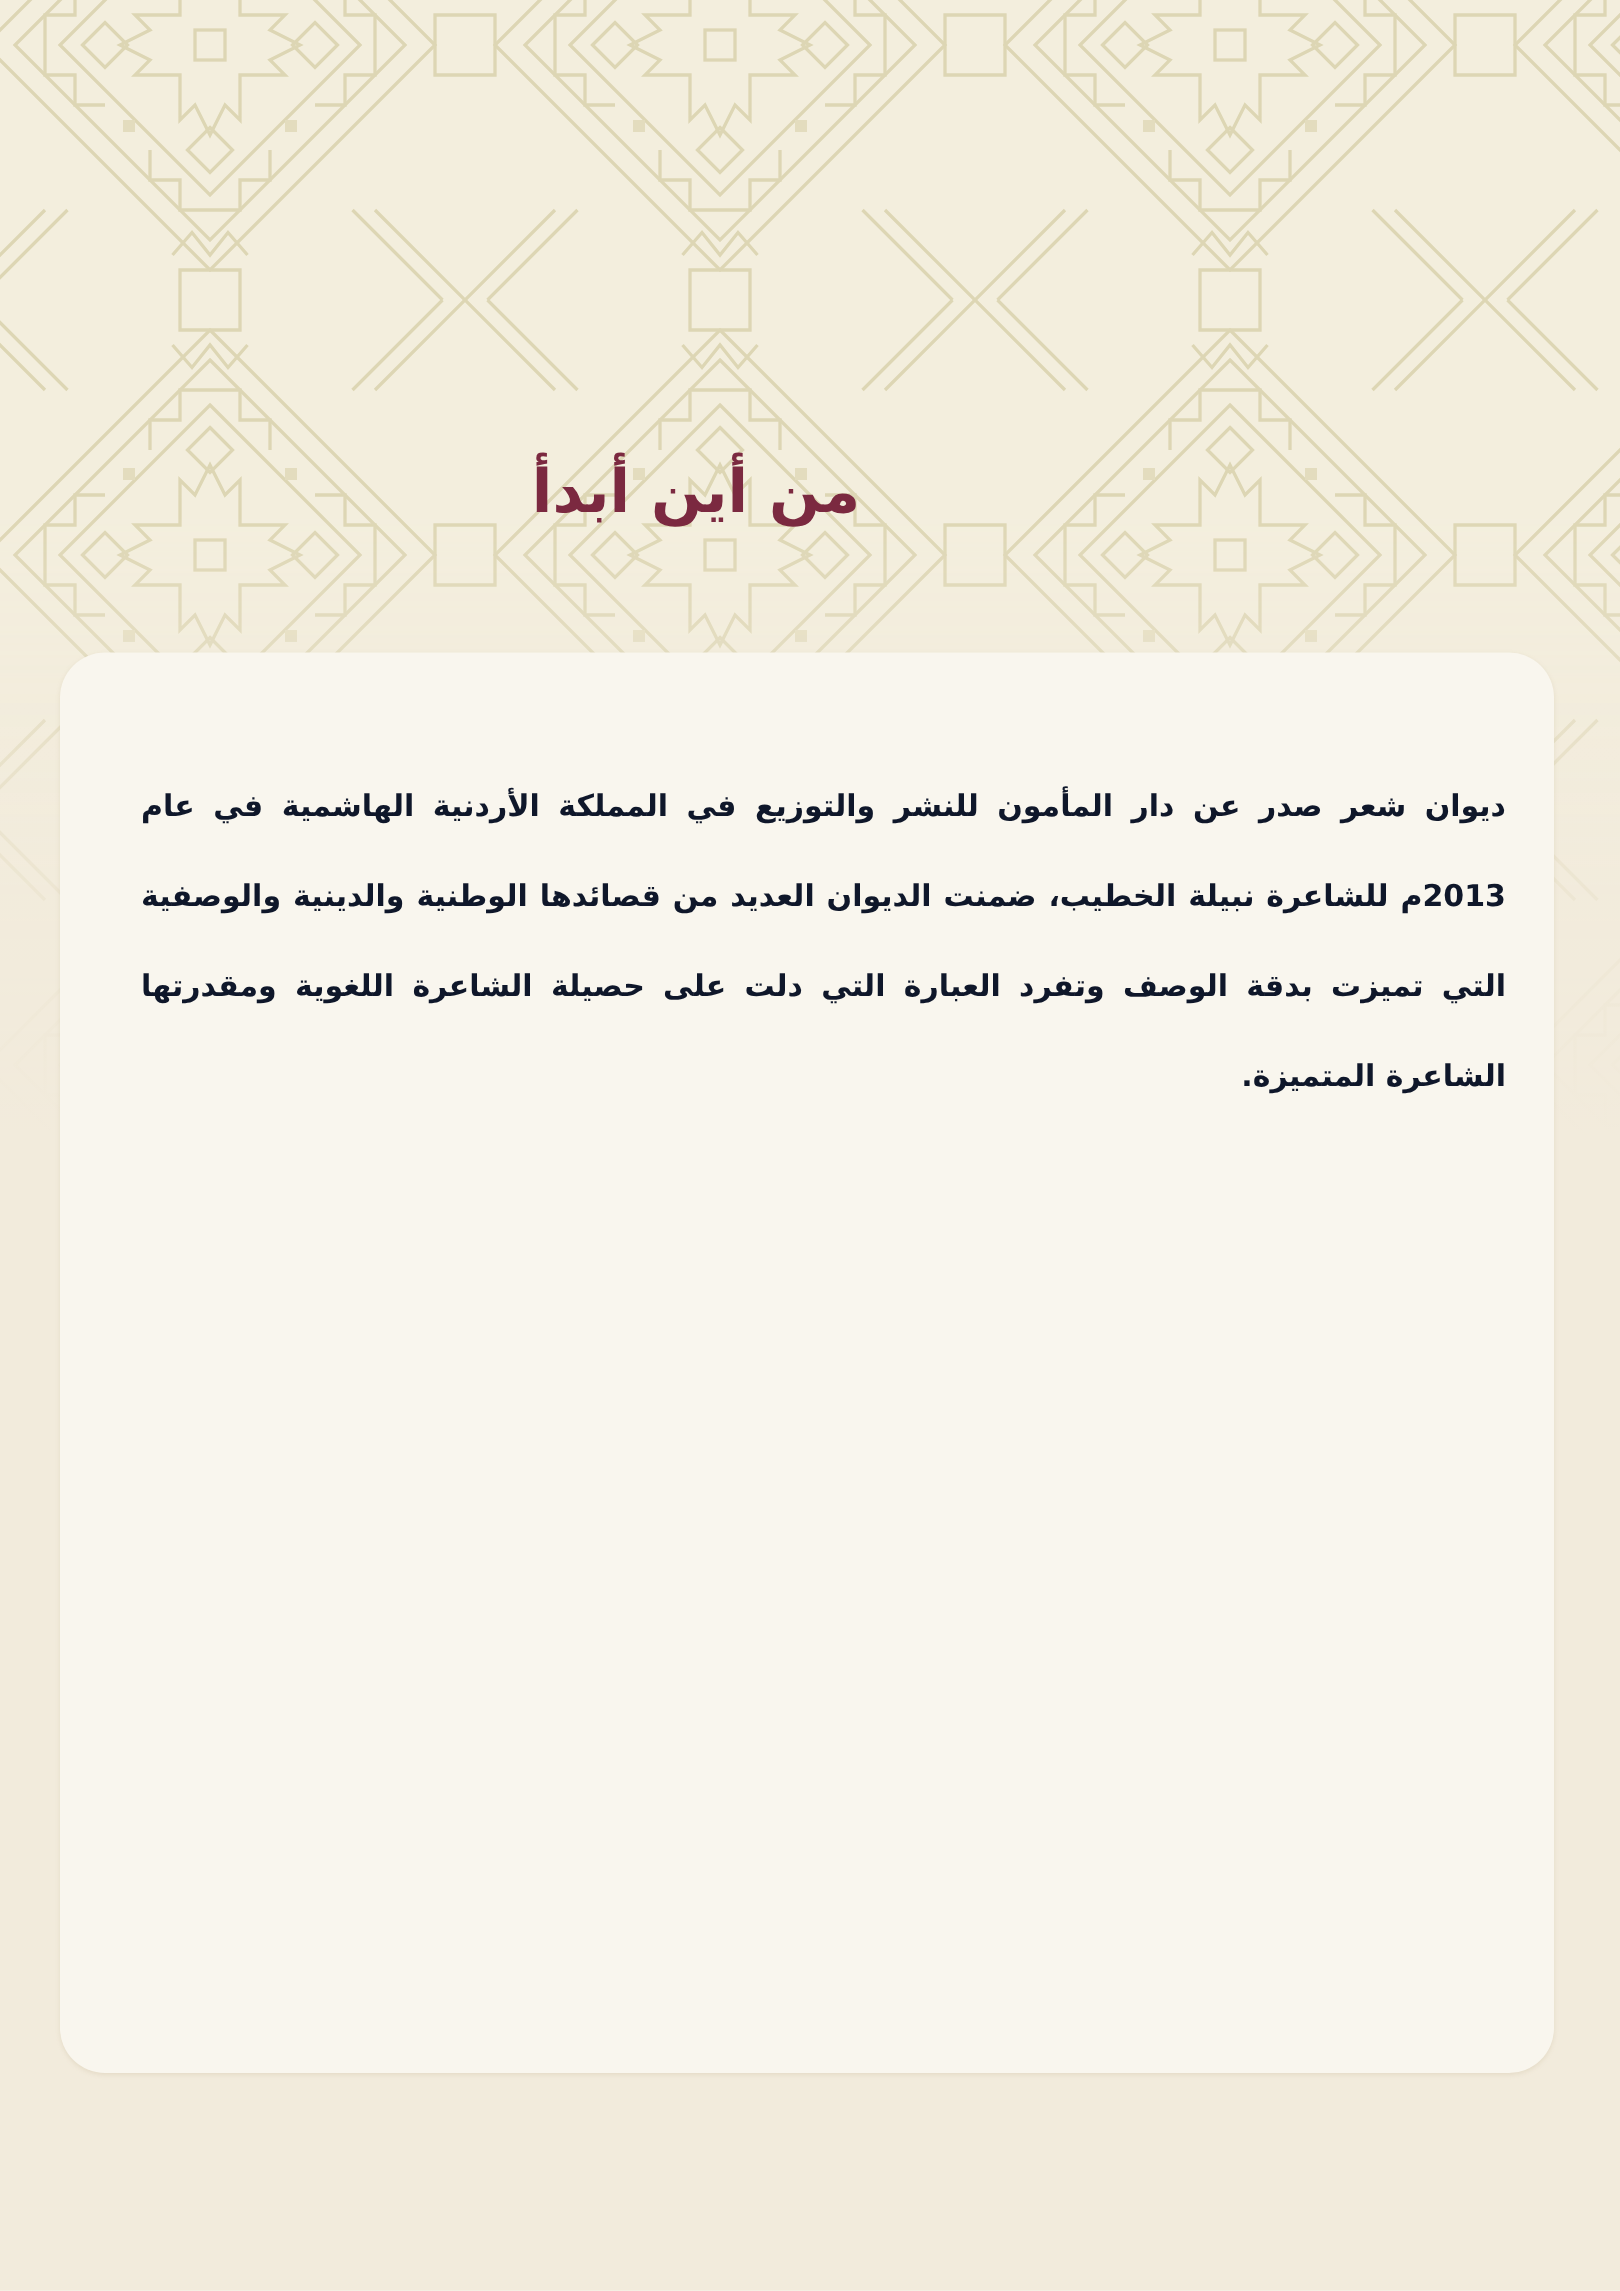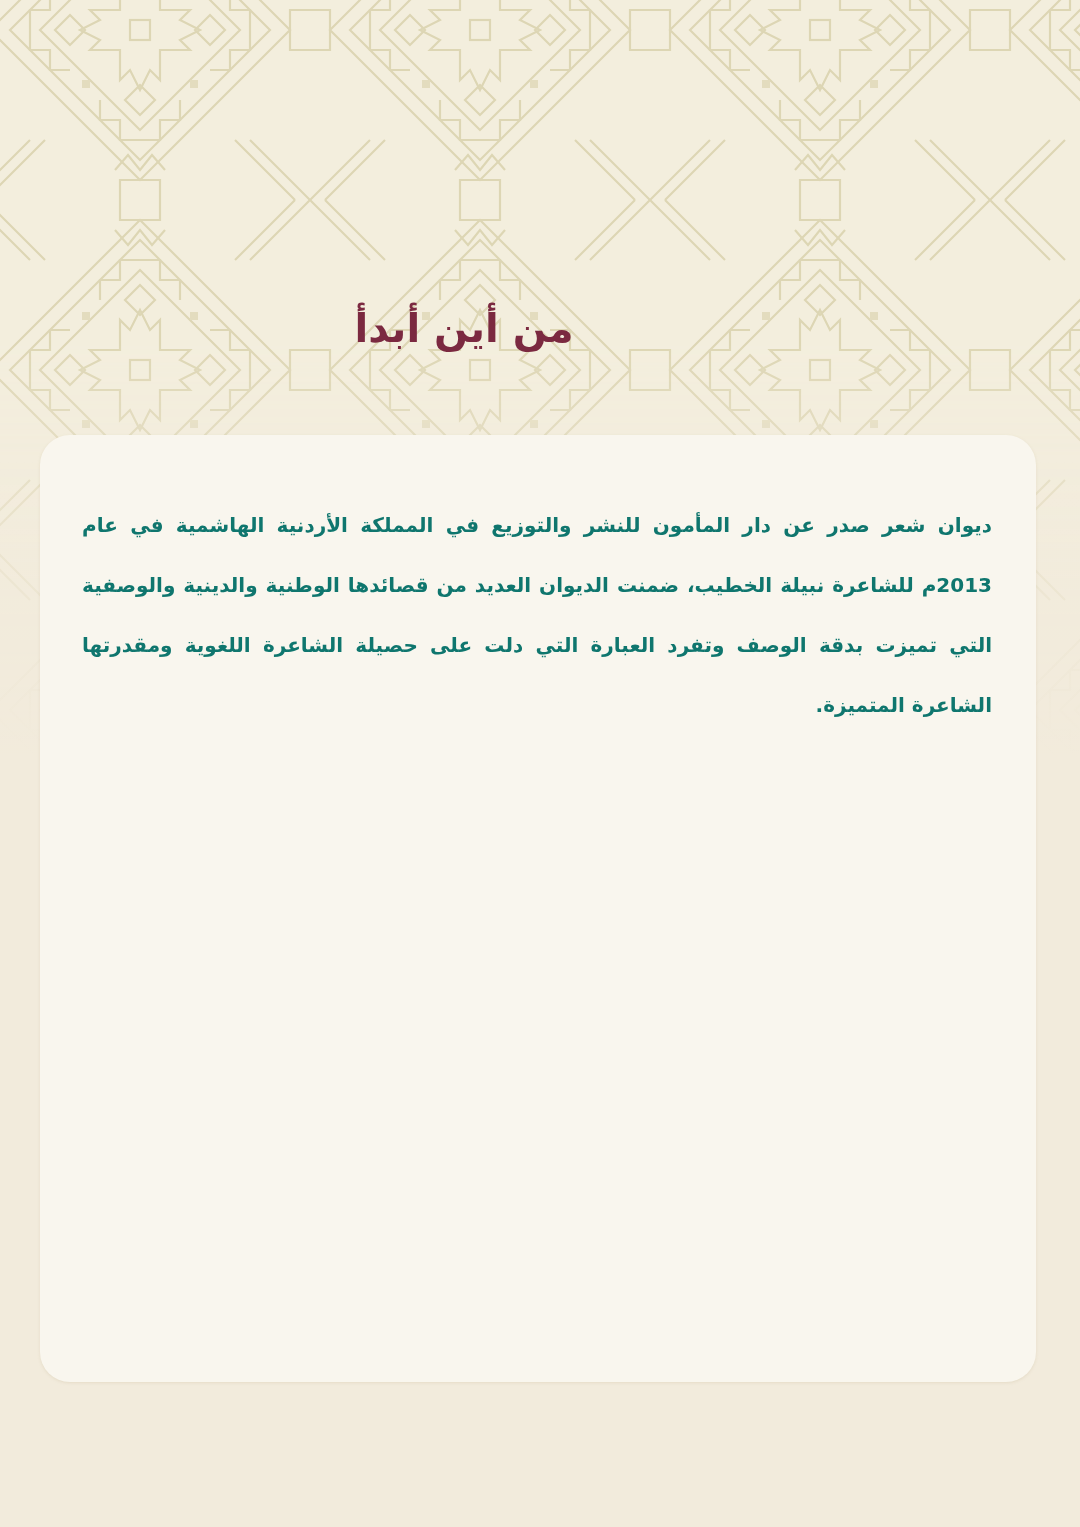--- a/index.html
+++ b/index.html
@@ -62,22 +62,22 @@
       left: 82px;
       top: 495px;
       width: 910px;
       direction: rtl;
       text-align: justify;
       text-align-last: right;
       font-family: "DejaVu Sans", sans-serif;
       font-weight: bold;
       font-size: 20px;
       line-height: 60px;
-      color: #0f766e;
-      margin: 0;
+      color: #0f172a;
+      margin: 12px;
     }
   </style>
 </head>
 <body>
 
 <div class="pattern-bg">
   <svg width="1080" height="760" viewBox="0 0 1080 760" xmlns="http://www.w3.org/2000/svg">
     <defs>
       <pattern id="geo" x="-30" y="-140" width="340" height="340" patternUnits="userSpaceOnUse">
         <g fill="none" stroke="#ddd6b4" stroke-width="2.2" stroke-linejoin="miter">

